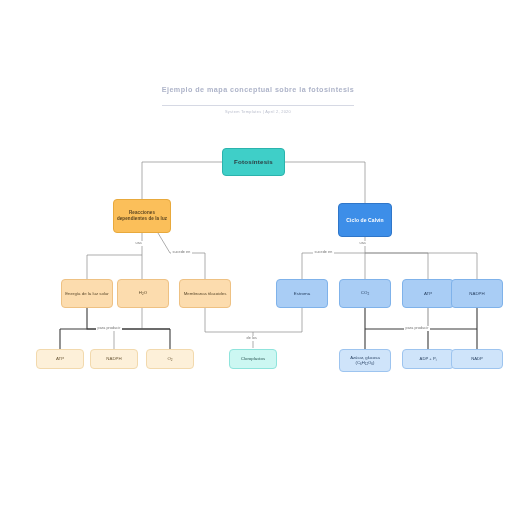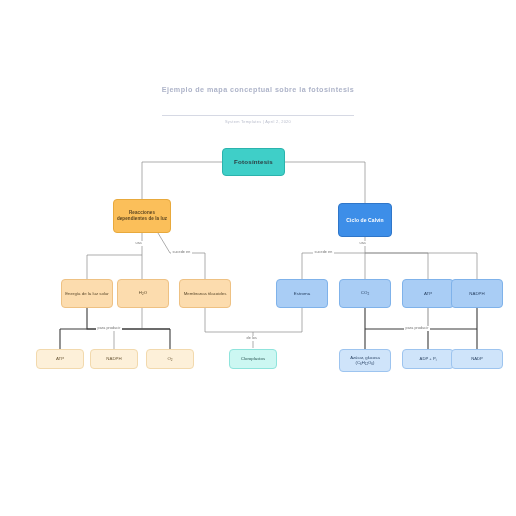--- a/index.html
+++ b/index.html
@@ -27,21 +27,21 @@
     left: 0;
     top: 78px;
     width: 516px;
     text-align: center;
   }
   .doc-title {
     font-size: 7.2px;
     letter-spacing: 0.45px;
     font-weight: bold;
     color: #aeb4c9;
-    padding-bottom: 21px;
+    padding-bottom: 11px;
     display: inline-block;
     border-bottom: 1px solid #d6d9e4;
     line-height: 9px;
   }
   .doc-subtitle {
     margin-top: 3px;
     font-size: 3.9px;
     letter-spacing: 0.3px;
     color: #b9bdcc;
     line-height: 6px;

